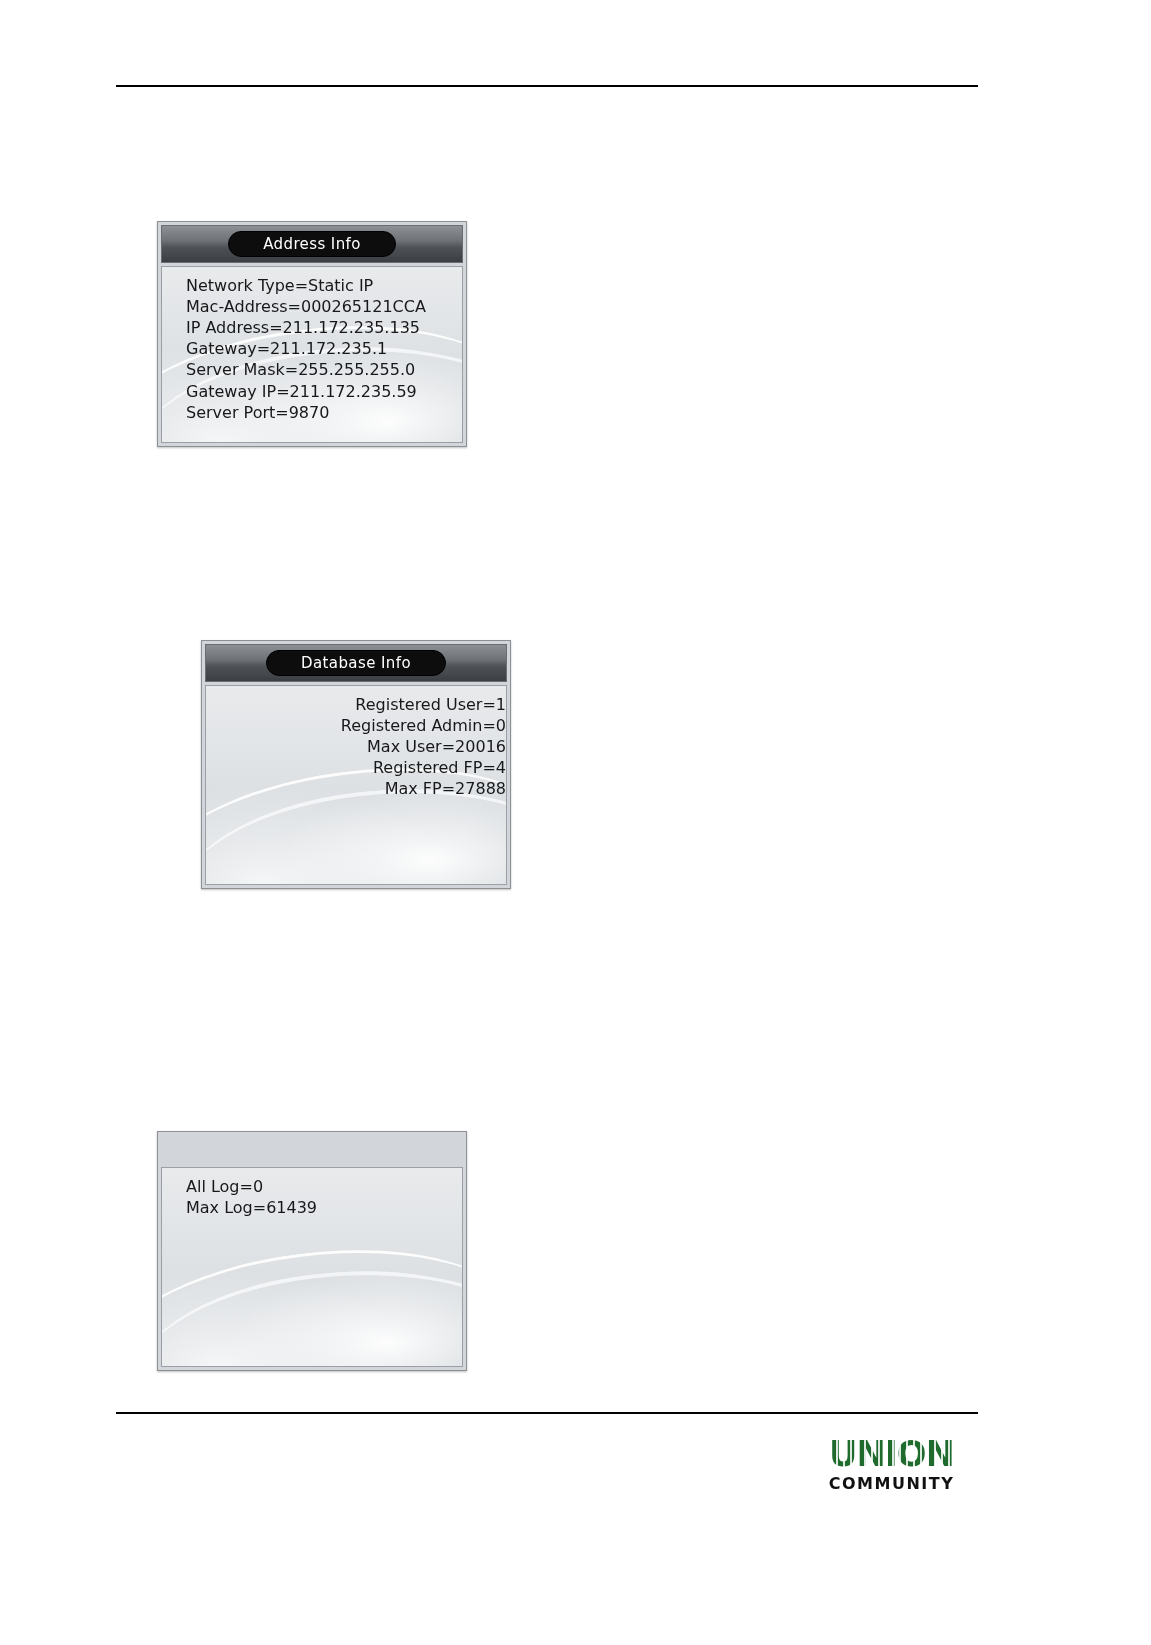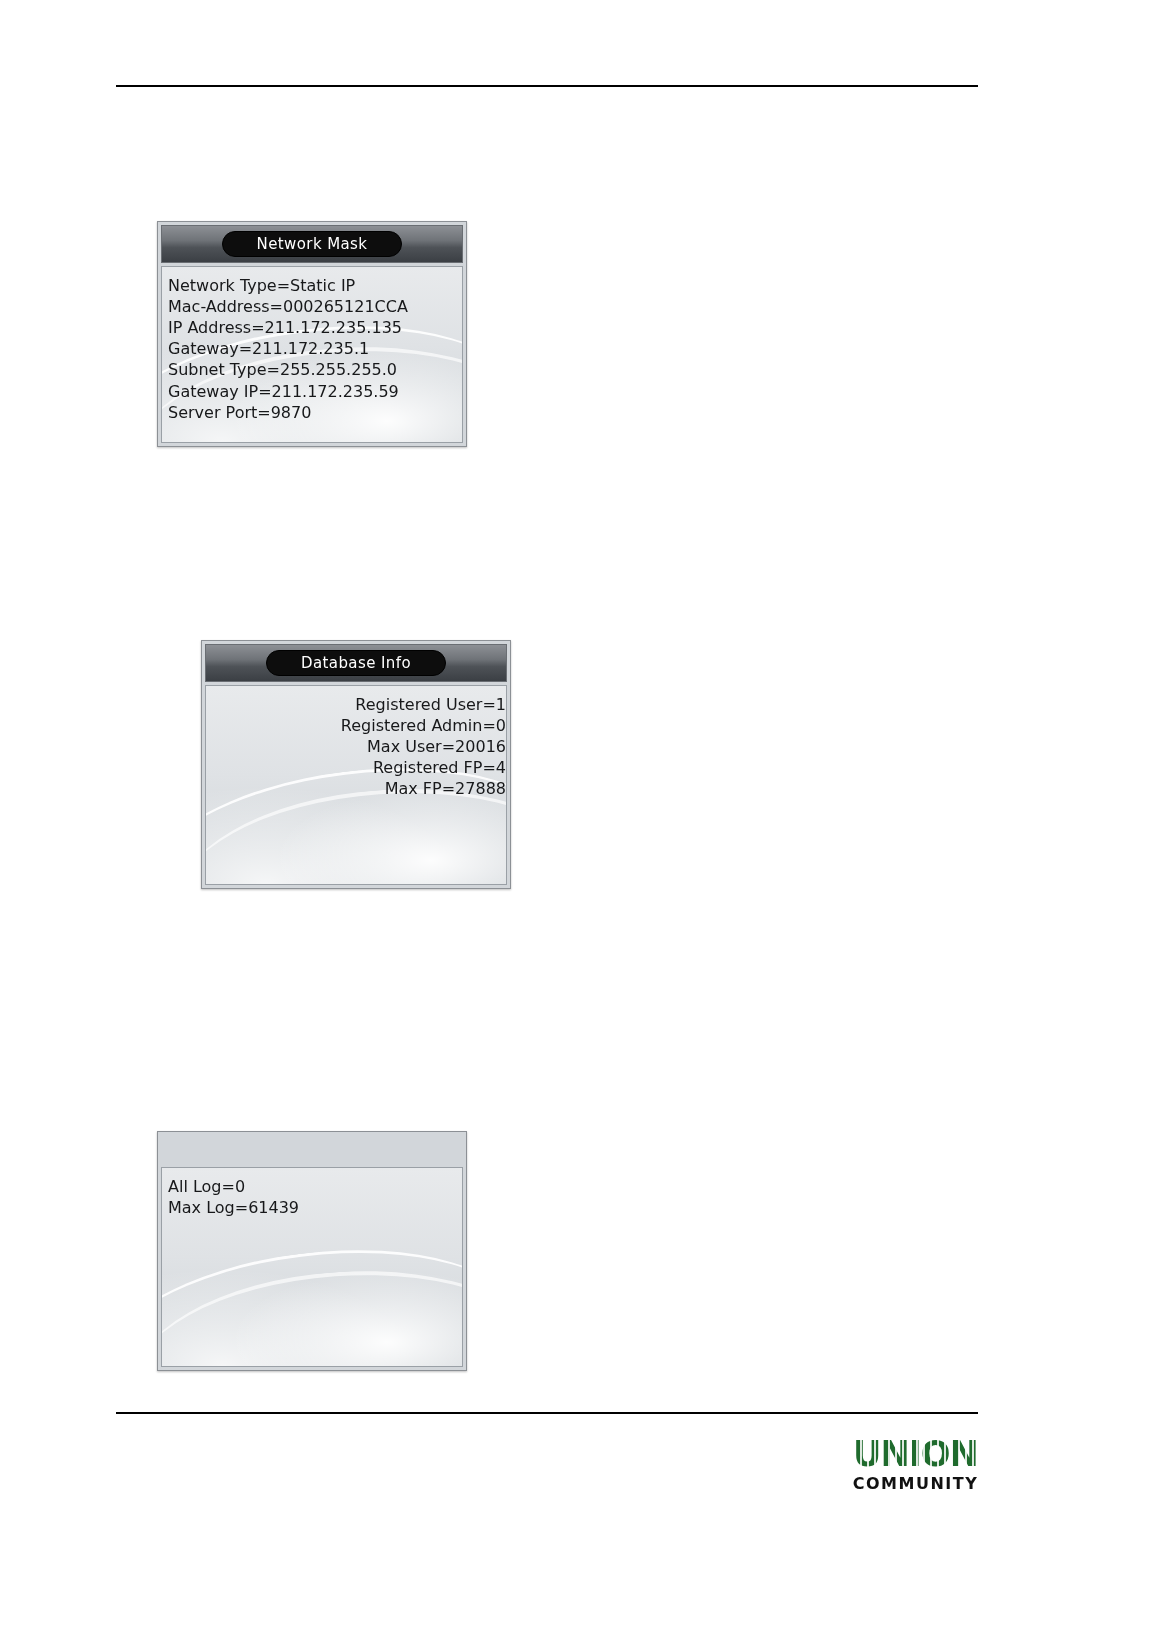--- a/index.html
+++ b/index.html
@@ -60,21 +60,21 @@
   }
   .body-area {
     margin-top: 3px;
     border: 1px solid #9aa0a6;
     background:
       radial-gradient(ellipse 260px 120px at 75% 88%, rgba(255,255,255,0.95) 0%, rgba(255,255,255,0) 60%),
       radial-gradient(ellipse 300px 150px at 20% 100%, rgba(255,255,255,0.8) 0%, rgba(255,255,255,0) 65%),
       linear-gradient(to bottom, #e8eaec 0%, #dfe2e5 45%, #cfd4d8 100%);
     position: relative;
     overflow: hidden;
-    padding: 8px 0 0 6px;
+    padding: 8px 0 0 24px;
   }
   .body-area::before {
     content: "";
     position: absolute;
     left: -60px;
     bottom: -70px;
     width: 420px;
     height: 180px;
     border-radius: 50%;
     border-top: 3px solid rgba(255,255,255,0.9);
@@ -108,21 +108,21 @@
 
   #database-panel { left: 157px; top: 640px; margin-left: 44px; }
   #database-panel .body-area { height: 190px; text-align: right; }
 
   #viewlog-panel { left: 157px; top: 1131px; }
   #viewlog-panel .body-area { height: 190px; margin-top: 32px; }
 
   
   .logo {
     position: absolute;
-    left: 843px;
+    left: 819px;
     top: 1437px;
     width: 145px;
     text-align: center;
     font-family: "DejaVu Sans", sans-serif;
   }
   .logo-main {
     font-size: 35px;
     font-weight: bold;
     letter-spacing: -1px;
     color: #1f6b2d;
@@ -155,28 +155,28 @@
 </style>
 </head>
 <body>
 
 <div class="page">
 
   <div class="rule top"></div>
 
   <div class="screen" id="network-panel">
     <div class="titlebar">
-      <div class="title-pill">Network Mask</div>
+      <div class="title-pill">Address Info</div>
     </div>
     <div class="body-area">
       <div class="line">Network Type=Static IP</div>
       <div class="line">Mac-Address=000265121CCA</div>
       <div class="line">IP Address=211.172.235.135</div>
       <div class="line">Gateway=211.172.235.1</div>
-      <div class="line">Subnet Type=255.255.255.0</div>
+      <div class="line">Server Mask=255.255.255.0</div>
       <div class="line">Gateway IP=211.172.235.59</div>
       <div class="line">Server Port=9870</div>
     </div>
   </div>
 
   <div class="screen" id="database-panel">
     <div class="titlebar">
       <div class="title-pill">Database Info</div>
     </div>
     <div class="body-area">

